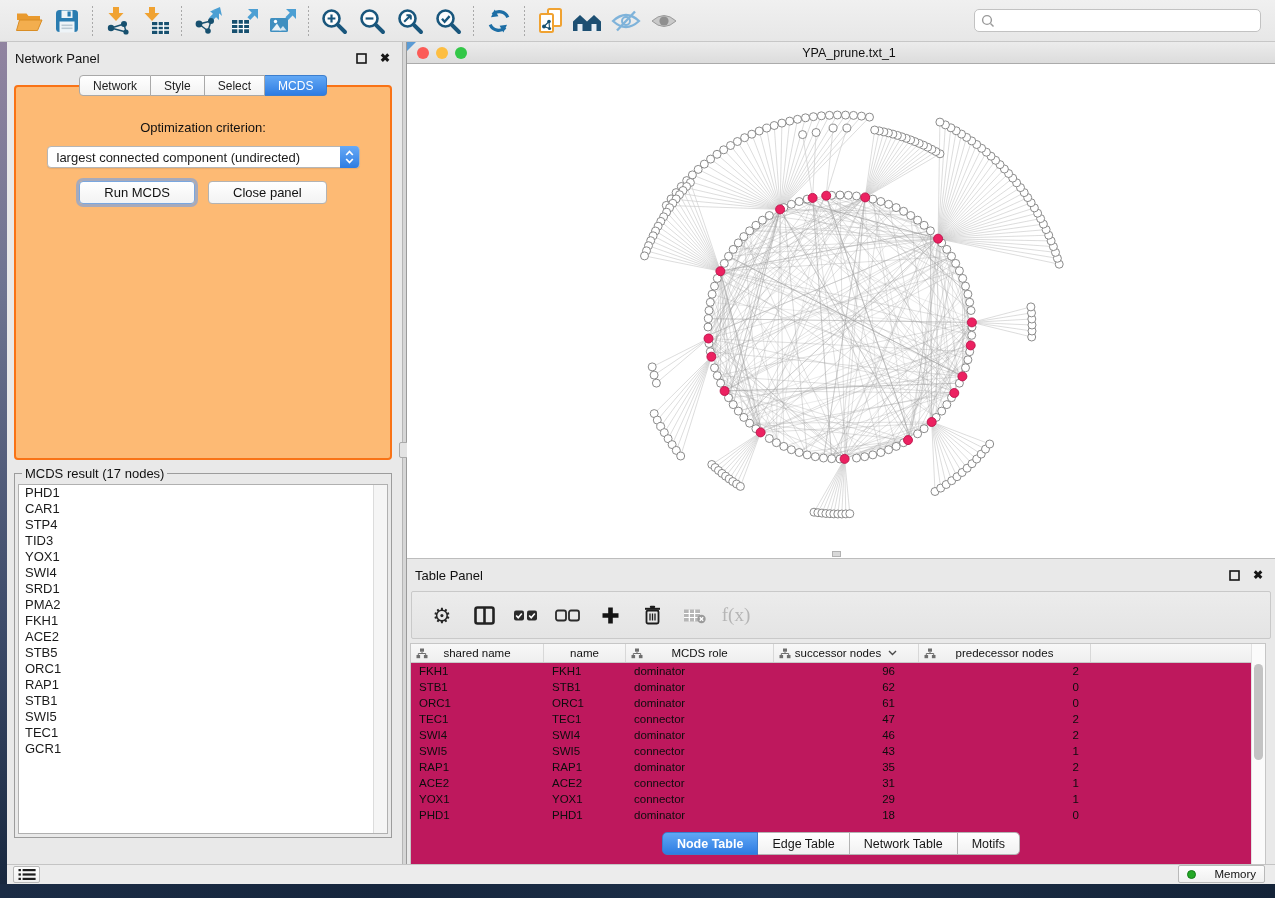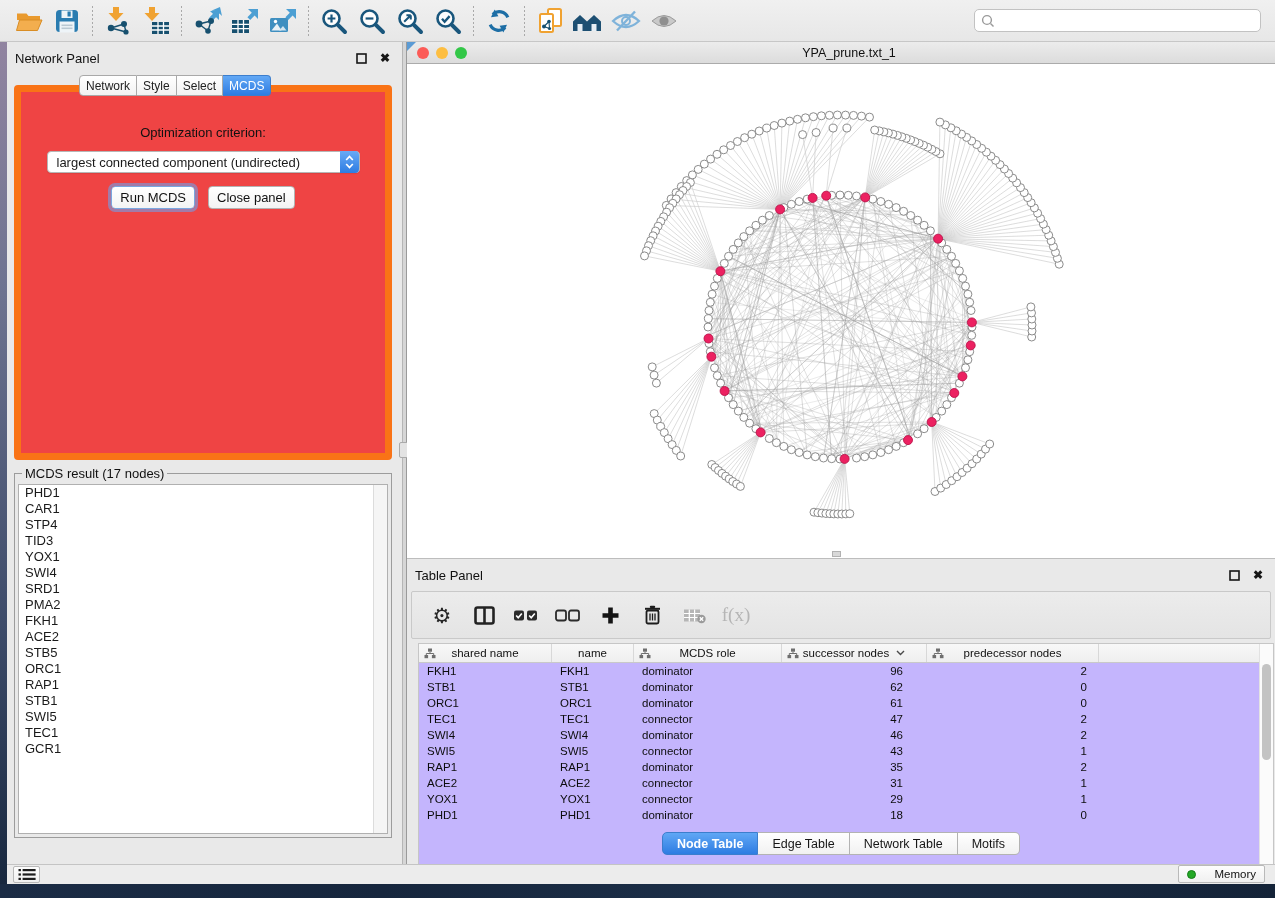--- a/index.html
+++ b/index.html
@@ -30,37 +30,37 @@
   .control-panel { position:absolute; left:7px; top:42px; width:396px; height:822px;
     background:#e9e9e9; border-right:1px solid #b5b5b5; }
   .panel-titlebar { position:relative; height:30px; }
   .panel-title { position:absolute; left:8px; top:9px; font-size:13px; color:#111; }
   .win-btns { position:absolute; right:10px; top:9px; display:flex; gap:10px; align-items:center; }
   .float-btn, .close-btn { background:none; border:none; cursor:pointer; width:14px; height:14px;
     display:flex; align-items:center; justify-content:center; font-size:12px; font-weight:bold; color:#161616; }
 
   .cp-tabs { position:absolute; left:72px; top:33px; height:21px; display:flex; z-index:3; }
   .cp-tab { height:21px; border:1px solid #a9a9a9; border-left:none; background:linear-gradient(#ffffff,#f2f2f2);
-    font-size:12px; padding:0 6px; cursor:pointer; color:#222; }
+    font-size:12px; padding:0 13px; cursor:pointer; color:#222; }
   .cp-tab:first-child { border-left:1px solid #a9a9a9; border-radius:4px 0 0 4px; }
   .cp-tab:last-child { border-radius:0 4px 4px 0; }
   .cp-tab.active { background:linear-gradient(#62a8f5,#2e7ce2); color:#fff; border-color:#3c7ecd; }
 
   .cp-body { position:absolute; left:7px; top:43px; width:378px; height:375px;
-    background:#ef4444; border:7px solid #f97316; border-radius:4px; z-index:1;
+    background:#fdba74; border:2px solid #f97316; border-radius:4px; z-index:1;
     display:flex; flex-direction:column; align-items:center; padding-top:33px; }
   .crit-label { font-size:13px; color:#111; }
   .dropdown { margin-top:11px; width:313px; height:22px; background:#fff; border:1px solid #b6b6b6;
     border-radius:4px; position:relative; display:flex; align-items:center; padding-left:9px;
     font-size:13px; cursor:pointer; box-shadow:0 1px 1px rgba(0,0,0,.08); }
   .dd-stepper { position:absolute; right:0; top:-1px; width:19px; height:22px; border-radius:0 4px 4px 0;
     background:linear-gradient(#68aaf6,#2d7ce2); display:flex; align-items:center; justify-content:center; }
   .btn-row { margin-top:13px; display:flex; gap:13px; }
   .push-btn { height:23px; background:linear-gradient(#ffffff,#f3f3f3); border:1px solid #b3b3b3;
-    border-radius:4px; font-size:13px; padding:0 8px; cursor:pointer; color:#111; }
+    border-radius:4px; font-size:13px; padding:0 24px; cursor:pointer; color:#111; }
   .push-btn.focused { box-shadow:0 0 0 3px rgba(110,160,235,.6); border-color:#79a7e0; }
 
   .mcds-fieldset { position:absolute; left:7px; top:424px; width:378px; height:372px;
     border:1px solid #9c9c9c; padding:3px; background:#e9e9e9; }
   .mcds-fieldset legend { font-size:13px; padding:0 3px; margin-left:4px; color:#111; }
   .mcds-listbox { position:relative; width:100%; height:100%; background:#fff; border:1px solid #b0b0b0; overflow:hidden; }
   .mcds-item { font-size:13px; line-height:16px; padding-left:6px; cursor:default; }
   .list-scroll-track { position:absolute; right:0; top:0; bottom:0; width:14px; background:#f5f5f5; border-left:1px solid #dcdcdc; }
 
   
@@ -86,22 +86,22 @@
     border-top:1px solid #bdbdbd; }
   .tp-titlebar { position:relative; height:30px; }
   .tp-toolbar { position:absolute; left:4px; top:32px; width:860px; height:48px;
     background:linear-gradient(#ececec,#e4e4e4); border:1px solid #c9c9c9; border-radius:2px;
     display:flex; align-items:center; padding-left:12px; gap:6px; }
   .tp-btn { background:none; border:none; width:36px; height:40px; display:flex; align-items:center;
     justify-content:center; cursor:pointer; }
   .gear-glyph { font-size:21px; color:#262626; line-height:1; }
   .fx-glyph { font-family:"Liberation Serif", serif; font-size:19px; color:#b5b5b5; }
 
-  .ttable { position:absolute; left:3px; top:84px; width:856px; height:238px; background:#c4b5fd;
-    border:1px solid #c6c6c6; overflow:hidden;margin-left:8px; }
+  .ttable { position:absolute; left:3px; top:84px; width:856px; height:238px; background:#be185d;
+    border:1px solid #c6c6c6; overflow:hidden; }
   .thead { display:grid; grid-template-columns:133px 82px 148px 145px 172px 1fr; height:19px;
     background:linear-gradient(#f8f8f8,#efefef); border-bottom:1px solid #c9c9c9; }
   .th { position:relative; display:flex; align-items:center; justify-content:center;
     border-right:1px solid #d8d8d8; font-size:11.5px; color:#111; cursor:pointer; }
   .th:last-child { border-right:none; }
   .th .tree-ic { position:absolute; left:5px; top:4px; }
   .th .sort-ic { margin-left:7px; }
   .tbody { position:relative; }
   .trow { display:grid; grid-template-columns:133px 82px 148px 145px 172px 1fr; height:16px; cursor:default; }
   .tcell { font-size:11.5px; line-height:16px; padding-left:8px; color:#0d0d0d; white-space:nowrap; overflow:hidden; }

